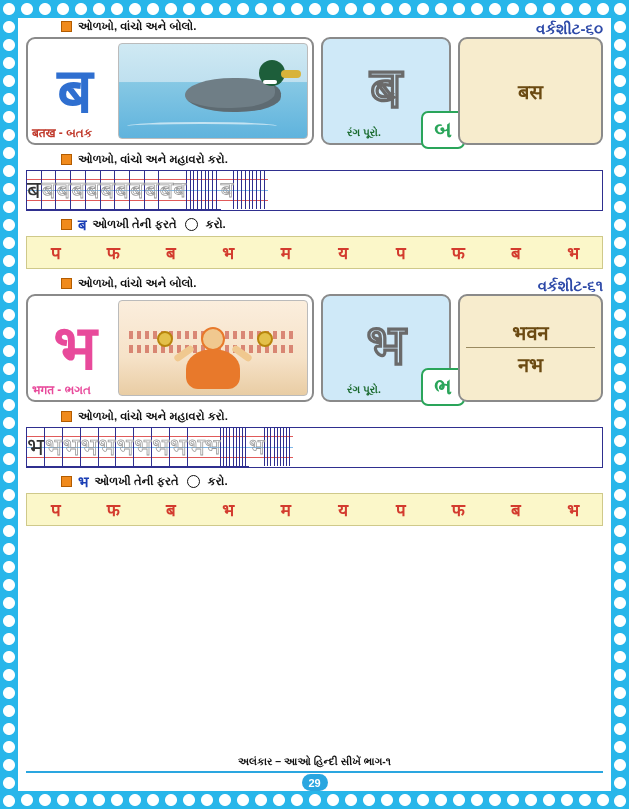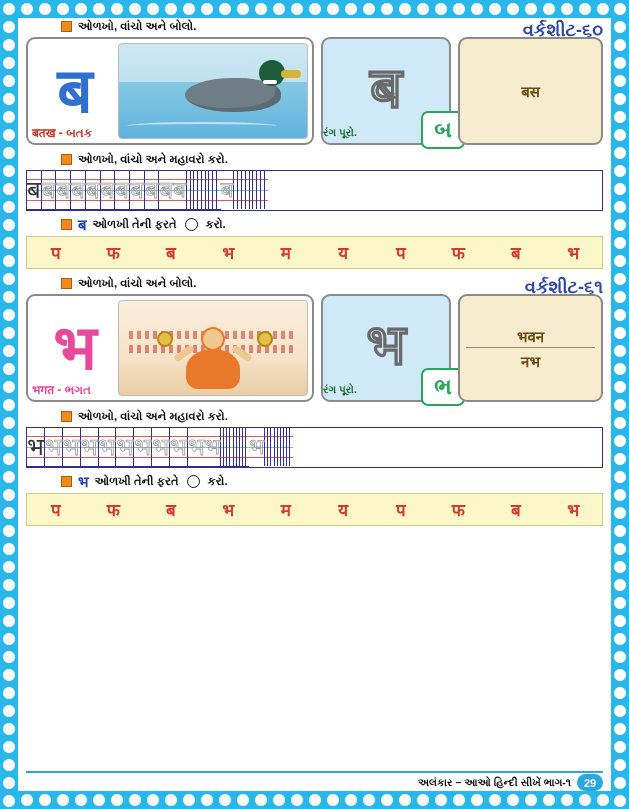--- a/index.html
+++ b/index.html
@@ -50,21 +50,21 @@
     margin:0 0 4px 8px;
     position:relative;
     padding-left:33px;
   }
   .bullet{
     width:9px;height:9px;background:#f08a1c;
     border:1px solid #b35c00;display:inline-block;flex:0 0 auto;
   }
   .ws-label{
     position:absolute;right:6px;top:0;
-    color:#2d49a8;font-weight:bold;font-size:18px;
+    color:#2d49a8;font-weight:bold;font-size:15px;
   }
   .letter-inline{
     color:#1b3fb5;font-weight:bold;font-size:15px;line-height:1;
   }
   .circle-mark{
     display:inline-block;width:11px;height:11px;border:1.5px solid #111;
     border-radius:50%;vertical-align:middle;margin:0 2px;
   }
 
   
@@ -106,35 +106,35 @@
     flex:0 0 130px;height:108px;background:#cfe9f8;
     display:flex;flex-direction:column;align-items:center;justify-content:center;
     position:relative;
   }
   .hollow{
     font-size:56px;line-height:1;font-weight:bold;
     color:#cfe9f8;-webkit-text-stroke:1.5px #6a6a6a;
     margin-top:-6px;
   }
   .rang{
-    position:absolute;left:0;bottom:4px;font-size:10.5px;font-weight:bold;color:#1b6b2f;
+    position:absolute;left:24px;bottom:4px;font-size:10.5px;font-weight:bold;color:#1b6b2f;
   }
   .badge{
     position:absolute;right:-16px;bottom:-6px;
     width:40px;height:34px;border:2px solid #2aa55a;border-radius:7px;
     background:#fff;display:flex;align-items:center;justify-content:center;
     font-size:22px;font-weight:bold;color:#2aa55a;
   }
   .box-words{
     flex:1;height:108px;background:#f7eccd;
     display:flex;flex-direction:column;justify-content:center;
     padding:4px 6px;box-sizing:border-box;gap:2px;
   }
   .word{
-    border-bottom:1px solid #9a8a60;font-size:15px;color:#6b4a12;
+    border-bottom:1px solid #9a8a60;font-size:20px;color:#6b4a12;
     text-align:center;padding:1px 0;font-weight:bold;
   }
   .word:last-child{border-bottom:none;}
 
   
   .grid{
     margin:0 6px 6px 6px;border:1px solid #2f2f8f;
     display:grid;grid-template-columns:repeat(10,1fr);
   }
   .gcell{
@@ -171,21 +171,21 @@
   }
   .strip-letters div{
     flex:1;text-align:center;font-size:17px;font-weight:bold;color:#d33b2e;
     padding:4px 0;
   }
 
   
   .footer{
     position:absolute;left:6px;right:6px;bottom:-2px;
     display:flex;align-items:center;justify-content:flex-end;gap:6px;
-    font-size:10.5px;font-weight:bold;color:#111;
+    font-size:10.5px;font-weight:bold;color:#111;flex-direction:column;
   }
   .pagenum{
     width:26px;height:17px;border-radius:9px;background:#2aa6e0;color:#fff;
     display:flex;align-items:center;justify-content:center;font-size:11px;
   }
   .footer-rule{
     position:absolute;left:6px;right:6px;bottom:16px;height:2px;background:#2aa6e0;
   }
 
   

